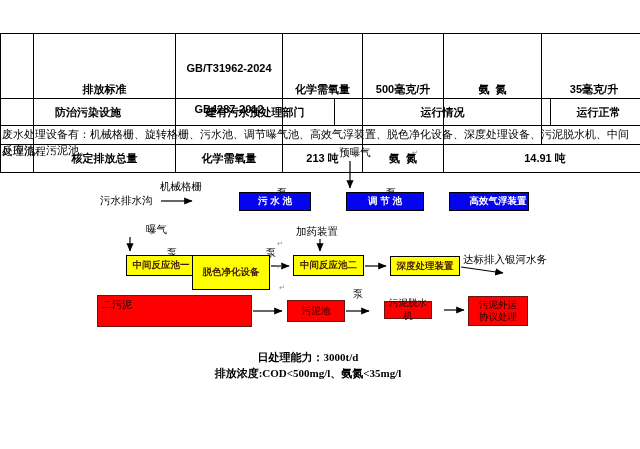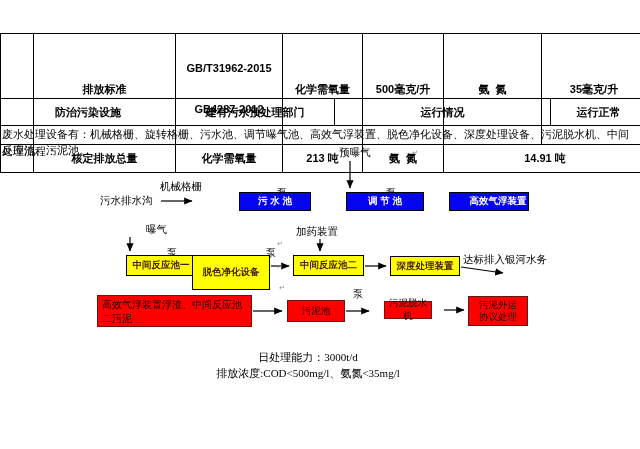--- a/index.html
+++ b/index.html
@@ -28,21 +28,21 @@
   .red{background:#ff0000;border:1.5px solid #6b1414;color:#140000;font-size:9.5px;}
   .lbl{position:absolute;font-size:10.5px;white-space:pre;}
   .pump{position:absolute;font-size:10px;}
   .rmark{position:absolute;font-size:7px;color:#8a8a8a;}
   .two-line{flex-direction:column;line-height:1.3;}
   #node-sludge-src{justify-content:flex-start;text-align:left;padding:2px 4px;
                    font-size:10px;line-height:1.35;display:block;}
   #svg-arrows{position:absolute;left:0;top:0;width:640px;height:449px;pointer-events:none;}
 
   
-  .caption{position:absolute;left:0;width:616px;text-align:center;font-size:11px;}
+  .caption{position:absolute;left:0;width:616px;text-align:center;font-size:11px;font-weight:bold;}
 </style>
 </head>
 <body>
 
 <div id="page">
 
   <table class="doc" id="table-main">
     <colgroup>
       <col style="width:33px">
         <col style="width:142px">
@@ -50,21 +50,21 @@
       <col style="width:80px">
         <col style="width:81px">
         <col style="width:98px">
         <col style="width:105px">
     </colgroup>
     <tbody>
         <tr style="height:31px">
       <td></td>
       <td>排放标准</td>
       <td class="gb">
-        <div>GB/T31962-2015</div>
+        <div>GB/T31962-2024</div>
         <div>GB4287-2012</div>
       </td>
       <td>化学需氧量</td>
       <td class="small">500毫克/升</td>
       <td>氨  氮</td>
       <td class="small">35毫克/升</td>
     </tr>
     <tr style="height:28px">
       <td></td>
       <td>核定排放总量</td>
@@ -140,21 +140,20 @@
   <div class="node blue" style="left:198px;top:192px;width:72px;height:19px;">污 水 池</div>
   <div class="node blue" style="left:305px;top:192px;width:78px;height:19px;">调 节 池</div>
   <div class="node blue" style="left:408px;top:192px;width:80px;height:19px;padding-left:18px;">高效气浮装置</div>
 
   <div class="node yellow" style="left:97px;top:255px;width:70px;height:21px;margin-left:29px;">中间反应池一</div>
   <div class="node yellow" style="left:192px;top:255px;width:78px;height:35px;">脱色净化设备</div>
   <div class="node yellow" style="left:293px;top:255px;width:71px;height:21px;">中间反应池二</div>
   <div class="node yellow" style="left:390px;top:256px;width:70px;height:20px;">深度处理装置</div>
 
   <div class="node red" id="node-sludge-src" style="left:97px;top:295px;width:155px;height:32px;">
-    <div>高效气浮装置浮渣、中间反应池</div>
     <div>二污泥</div>
   </div>
   <div class="node red" style="left:287px;top:300px;width:58px;height:22px;">污泥池</div>
   <div class="node red" style="left:384px;top:301px;width:48px;height:18px;">污泥脱水机</div>
   <div class="node red two-line" style="left:468px;top:296px;width:60px;height:30px;">
     <div>污泥外运</div>
     <div>协议处理</div>
   </div>
 
   <div class="caption" style="top:350px;">日处理能力：3000t/d</div>

